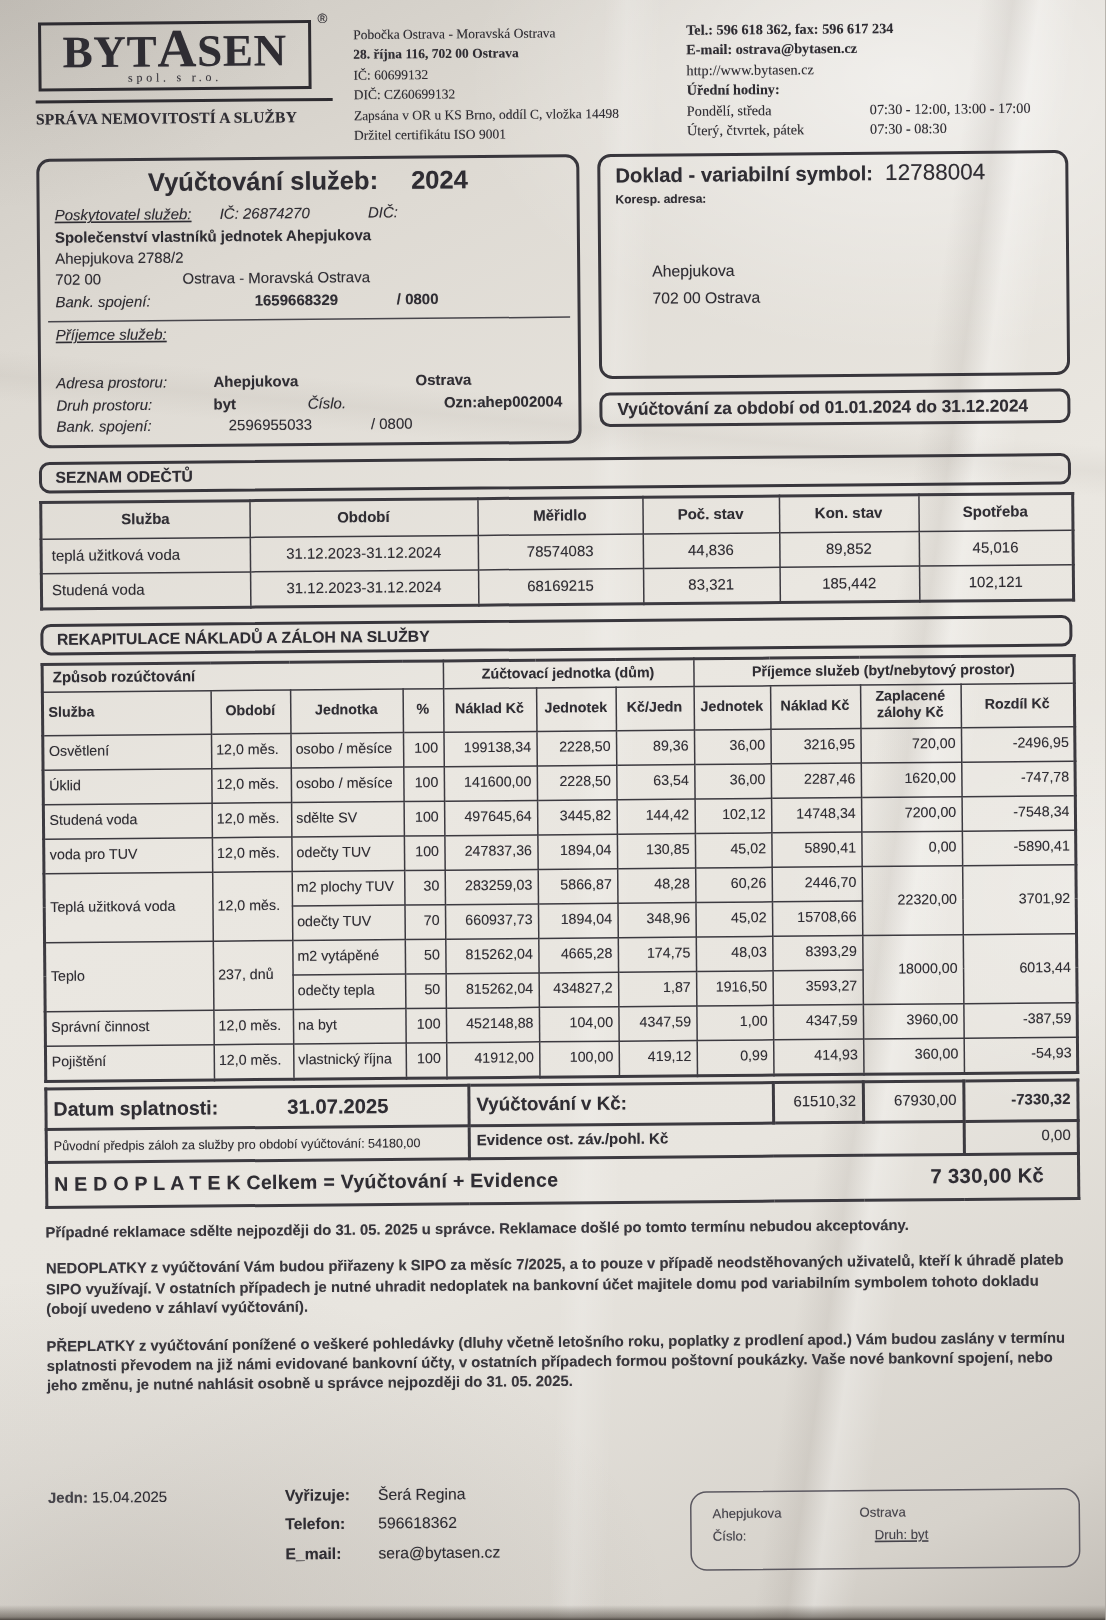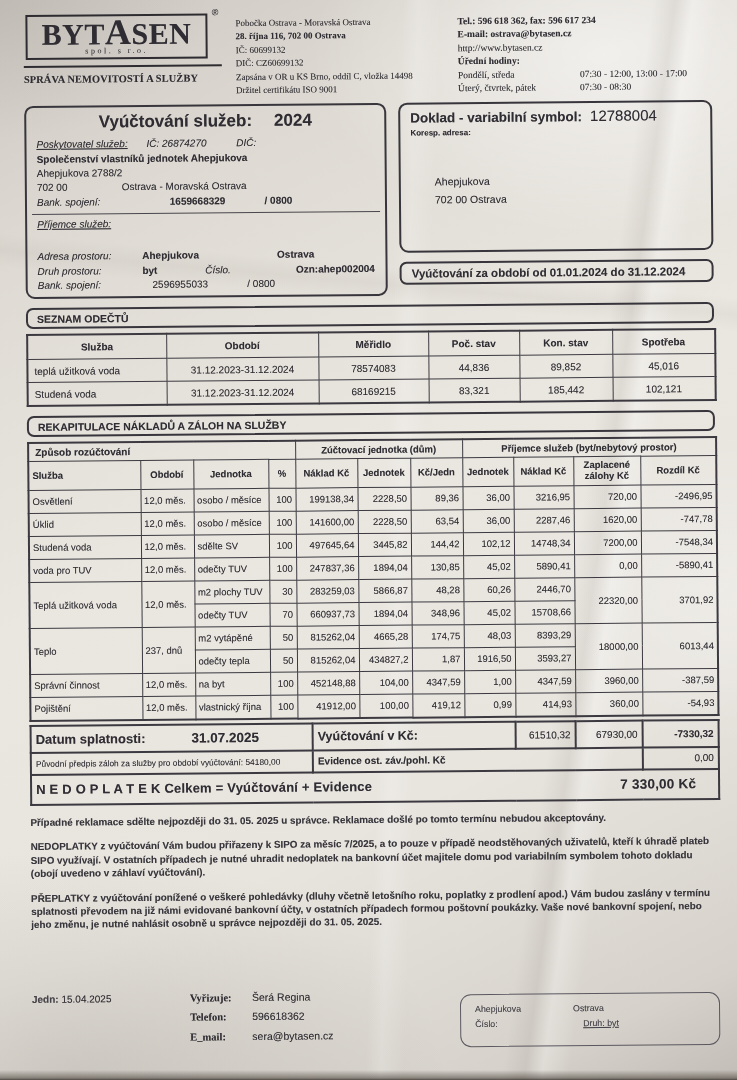--- a/index.html
+++ b/index.html
@@ -91,21 +91,21 @@
 
   
   .notes{margin-top:10px;font-size:9.9px;font-weight:600;line-height:13.4px;color:#38363c;}
   .notes p{margin:0 0 11px;}
 
   
   .footer{display:flex;margin-top:58px;}
   .f-date{width:158px;font-size:10px;padding-top:4px;}
   .f-date .k{font-weight:700;color:#46444a;}
   .f-mid{width:258px;font-size:10.5px;line-height:19.5px;}
-  .f-mid .k{font-weight:700;display:inline-block;width:62px;font-family:Liberation Serif, serif;}
+  .f-mid .k{font-weight:700;display:inline-block;width:62px;}
   .f-box{margin-left:auto;margin-top:8px;width:230px;height:44px;border:1.4px solid #5b5860;
     border-radius:11px;padding:7px 14px 0;font-size:8.8px;line-height:15px;color:#45434b;}
   .f-box .c1{display:inline-block;width:98px;}
   .f-box .ind{display:inline-block;width:98px;padding-left:10px;box-sizing:border-box;text-decoration:underline;}
 </style>
 </head>
 <body>
 
 <div class="photo">
   <div class="wr w1"></div>
@@ -147,21 +147,21 @@
     </div>
 
     <div class="boxrow">
       <div class="pbox">
         <div class="pbox-title">
           <span>Vyúčtování služeb:</span><span class="yr">2024</span>
         </div>
         <div class="row">
           <span class="it un">Poskytovatel služeb:</span>
           <span class="it" style="margin-left:16px">IČ: 26874270</span>
-          <span class="it" style="margin-left:27px">DIČ:</span>
+          <span class="it" style="margin-left:36px">DIČ:</span>
         </div>
         <div class="row b">Společenství vlastníků jednotek Ahepjukova</div>
         <div class="row">Ahepjukova 2788/2</div>
         <div class="row">
           <span class="w60">702 00</span>
           <span style="margin-left:22px">Ostrava - Moravská Ostrava</span>
         </div>
         <div class="row">
           <span class="it lbl">Bank. spojení:</span>
           <span class="b w92" style="margin-left:28px">1659668329</span>

